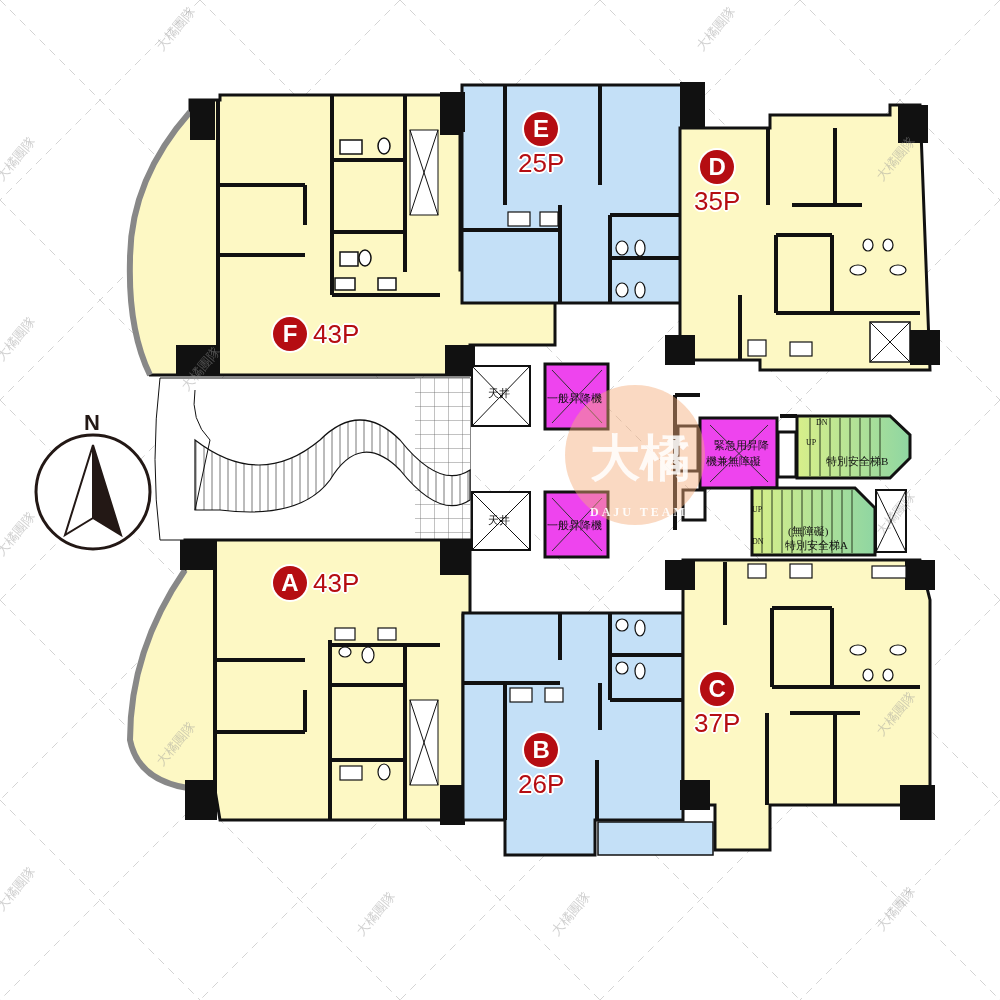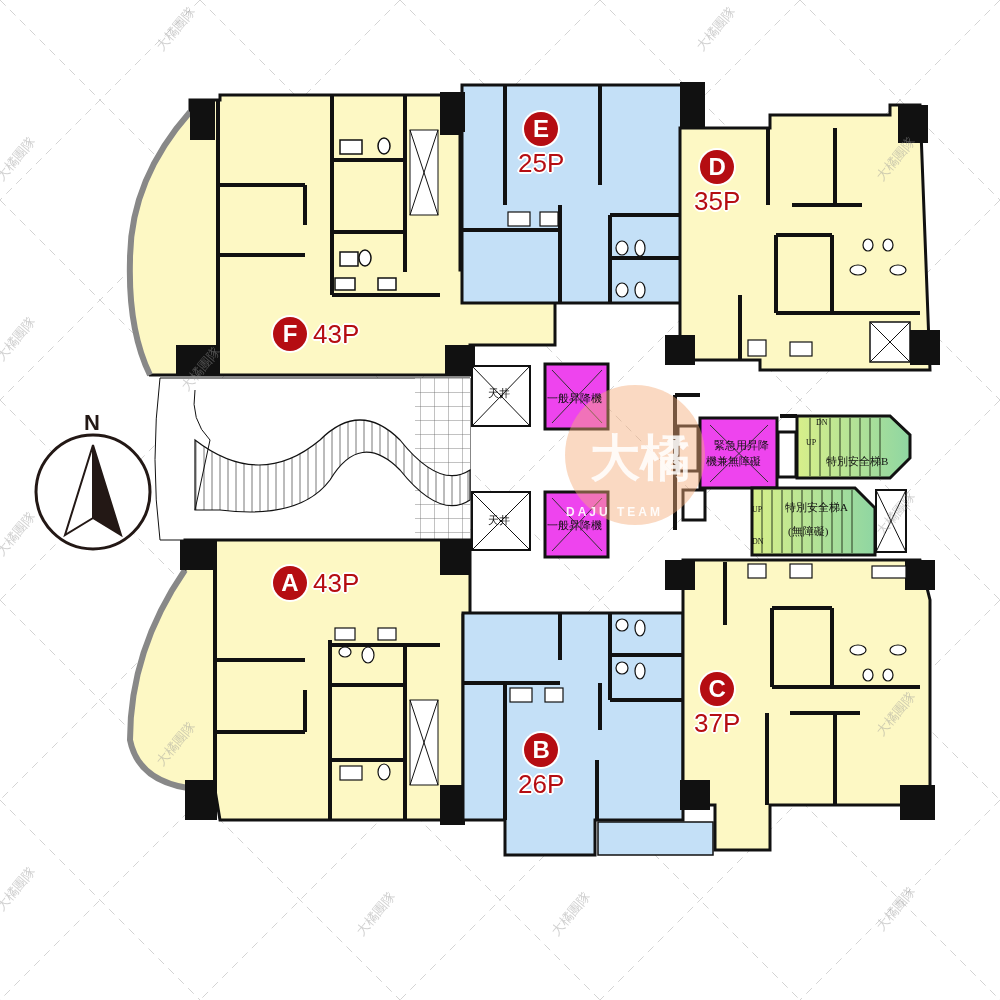--- a/index.html
+++ b/index.html
@@ -8,21 +8,21 @@
   .abs { position:absolute; }
   .unit-label { position:absolute; display:flex; align-items:center; gap:6px; }
   .badge { width:34px; height:34px; border-radius:50%; background:#b50d12; color:#fff; font-family:"Liberation Sans", sans-serif; font-weight:bold; font-size:24px; display:flex; align-items:center; justify-content:center; box-shadow:0 0 0 2px #fff; }
   .size { color:#b50d12; font-family:"Liberation Sans", sans-serif; font-weight:normal; font-size:26px; text-shadow:-2px 0 #fff, 2px 0 #fff, 0 -2px #fff, 0 2px #fff, -1px -1px #fff, 1px 1px #fff, 1px -1px #fff, -1px 1px #fff; }
   .stack { flex-direction:column; gap:2px; }
   .small-cn { font-size:11px; color:#111; font-family:Liberation Serif, serif; }
   .title { position:absolute; left:0; width:1000px; top:910px; text-align:center; font-size:40px; font-weight:bold; color:#9a9a9a; letter-spacing:2px; font-family:"DejaVu Sans", sans-serif; }
   .north-n { position:absolute; left:84px; top:410px; font-family:"Liberation Sans", sans-serif; font-weight:bold; font-size:22px; color:#231815; }
   .logo { position:absolute; left:565px; top:385px; width:140px; height:140px; border-radius:50%; background:rgba(245,170,120,0.45); }
   .logo-text { position:absolute; left:590px; top:425px; font-size:50px; font-weight:bold; color:rgba(255,255,255,0.85); }
-  .logo-sub { position:absolute; left:566px; top:505px; font-size:12px; font-weight:bold; letter-spacing:3px; color:rgba(255,255,255,0.9); font-family:Liberation Sans, sans-serif; }
+  .logo-sub { position:absolute; left:590px; top:505px; font-size:12px; font-weight:bold; letter-spacing:3px; color:rgba(255,255,255,0.9); font-family:Liberation Serif, serif; }
   .wm { position:absolute; font-size:13px; color:rgba(150,150,150,0.45); transform:rotate(-50deg); white-space:nowrap; pointer-events:none; }
 </style>
 </head>
 <body>
 
 <div id="plan">
   <svg width="1000" height="1000" viewBox="0 0 1000 1000">
     <defs>
       <pattern id="stripes" width="8" height="8" patternUnits="userSpaceOnUse">
         <rect width="8" height="8" fill="#ffffff"></rect>
@@ -337,21 +337,21 @@
   <div class="north-n">N</div>
 
   
   <div class="abs small-cn" style="left:488px;top:386px;">天井</div>
   <div class="abs small-cn" style="left:488px;top:513px;">天井</div>
   <div class="abs small-cn" style="left:547px;top:391px;">一般昇降機</div>
   <div class="abs small-cn" style="left:547px;top:518px;">一般昇降機</div>
   <div class="abs small-cn" style="left:706px;top:438px;margin-left:8px;">緊急用昇降</div>
   <div class="abs small-cn" style="left:706px;top:454px;">機兼無障礙</div>
   <div class="abs small-cn" style="left:826px;top:454px;text-align:center;">特別安全梯B</div>
-  <div class="abs small-cn" style="left:785px;top:500px;">特別安全梯A</div>
+  <div class="abs small-cn" style="left:785px;top:538px;">特別安全梯A</div>
   <div class="abs small-cn" style="left:788px;top:524px;">(無障礙)</div>
   <div class="abs small-cn" style="left:816px;top:418px;font-size:8px;">DN</div>
   <div class="abs small-cn" style="left:806px;top:438px;font-size:8px;">UP</div>
   <div class="abs small-cn" style="left:752px;top:505px;font-size:8px;">UP</div>
   <div class="abs small-cn" style="left:752px;top:537px;font-size:8px;">DN</div>
 
   
   <div class="unit-label" style="left:273px;top:317px;">
     <div class="badge">F</div>
     <div class="size">43P</div>

